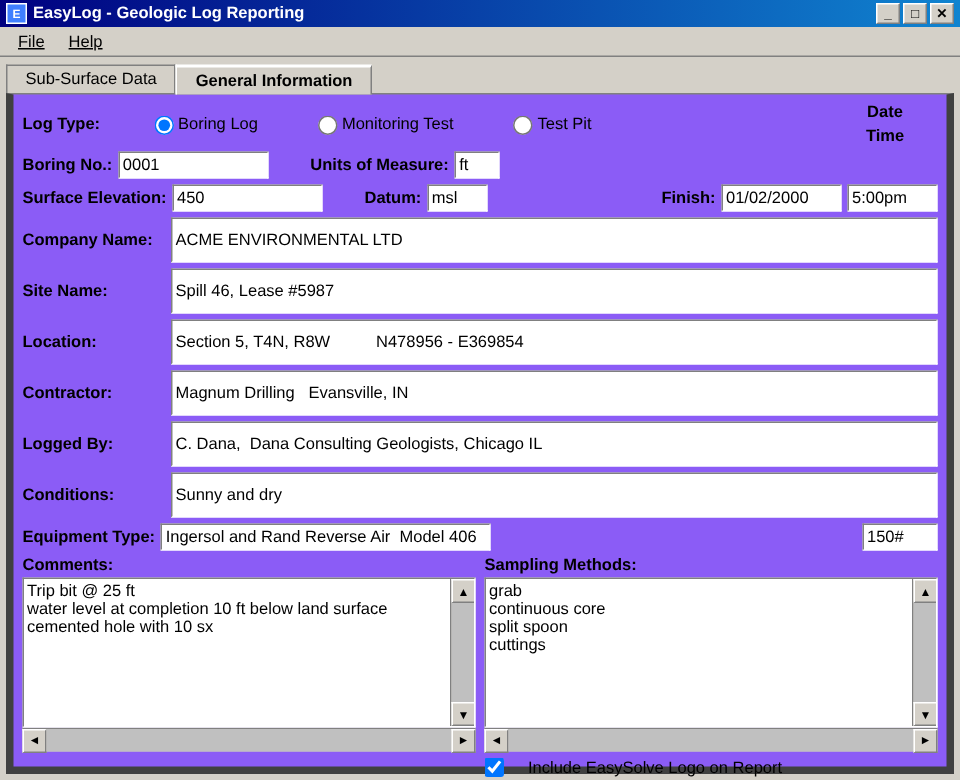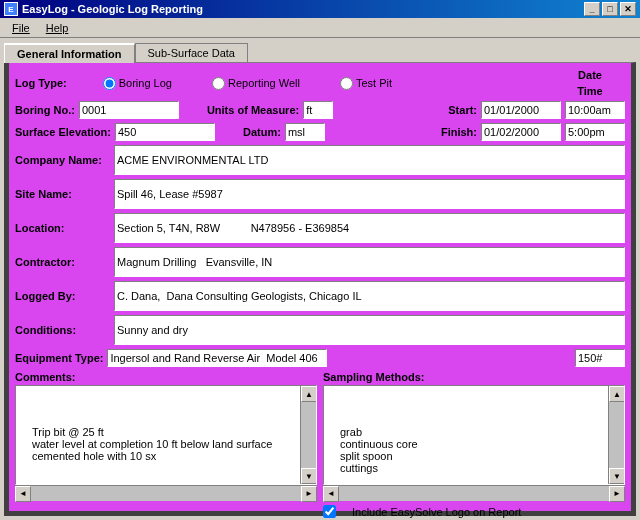--- a/index.html
+++ b/index.html
@@ -67,21 +67,21 @@
       background: #d4d0c8;
       border-top: 2px solid #fff;
       border-left: 1px solid #fff;
       border-right: 1px solid #808080;
       z-index: 2;
       font-weight: bold;
     }
     .tab-content {
       border: 5px solid #404040;
       border-top: 1px solid #808080;
-      background: #d946ef;
+      background: #8b5cf6;
       padding: 6px;
       height: calc(520px - 38px - 28px);
       position: relative;
       z-index: 1;
     }
     .form-row {
       display: flex;
       align-items: center;
       margin-bottom: 4px;
       gap: 4px;
@@ -119,24 +119,23 @@
       background: white;
       position: relative;
       overflow: hidden;
     }
     textarea {
       background: white;
       border: none;
       resize: none;
       font-size: 11px;
       font-family: 'MS Sans Serif', Arial, sans-serif;
-      padding: 16px;
+      padding: 2px;
       outline: none;
       width: calc(100% - 16px);
-      margin-top: 24px;
     }
     .scrollbar-v {
       position: absolute;
       right: 0;
       top: 0;
       width: 16px;
       height: 100%;
       background: #d4d0c8;
       border-left: 1px solid #808080;
       display: flex;
@@ -200,59 +199,54 @@
 </div>
 
 <div class="menu-bar">
   <div class="menu-item">File</div>
   <div class="menu-item">Help</div>
 </div>
 
 <div class="main-content">
 
   <div class="tabs">
+    <div class="tab">Sub-Surface Data</div>
     <div class="tab active">General Information</div>
-    <div class="tab">Sub-Surface Data</div>
   </div>
 
   <div class="tab-content">
 
     <div class="form-row">
       <label>Log Type:</label>
       <div class="radio-group">
         <div class="radio-item">
           <input type="radio" name="logtype" checked="" style="">
           <span>Boring Log</span>
         </div>
         <div class="radio-item">
           <input type="radio" name="logtype" style="">
-          <span>Reporting Well</span>
+          <span>Monitoring Test</span>
         </div>
         <div class="radio-item">
           <input type="radio" name="logtype" style="">
           <span>Test Pit</span>
         </div>
       </div>
       <div style="margin-left:auto; display:flex; align-items:center; gap:4px;flex-direction:column;">
         <span style="font-weight:bold; min-width:70px; text-align:center;">Date</span>
         <span style="font-weight:bold; min-width:60px; text-align:center;">Time</span>
       </div>
     </div>
 
     <div class="form-row">
       <label>Boring No.:</label>
       <input type="text" class="text-input" style="width: 100px;" value="0001">
       <span style="width:20px;"></span>
       <label>Units of Measure:</label>
       <input type="text" class="text-input" style="width: 30px;" value="ft">
-      <div style="margin-left:auto; display:flex; align-items:center; gap:4px;">
-        <label>Start:</label>
-        <input type="text" class="text-input" style="width: 80px;" value="01/01/2000">
-        <input type="text" class="text-input" style="width: 60px;" value="10:00am">
-      </div>
     </div>
 
     <div class="form-row">
       <label>Surface Elevation:</label>
       <input type="text" class="text-input" style="width: 100px;" value="450">
       <span style="width:20px;"></span>
       <label>Datum:</label>
       <input type="text" class="text-input" style="width: 40px;" value="msl">
       <div style="margin-left:auto; display:flex; align-items:center; gap:4px;padding-left:10px;">
         <label>Finish:</label>

